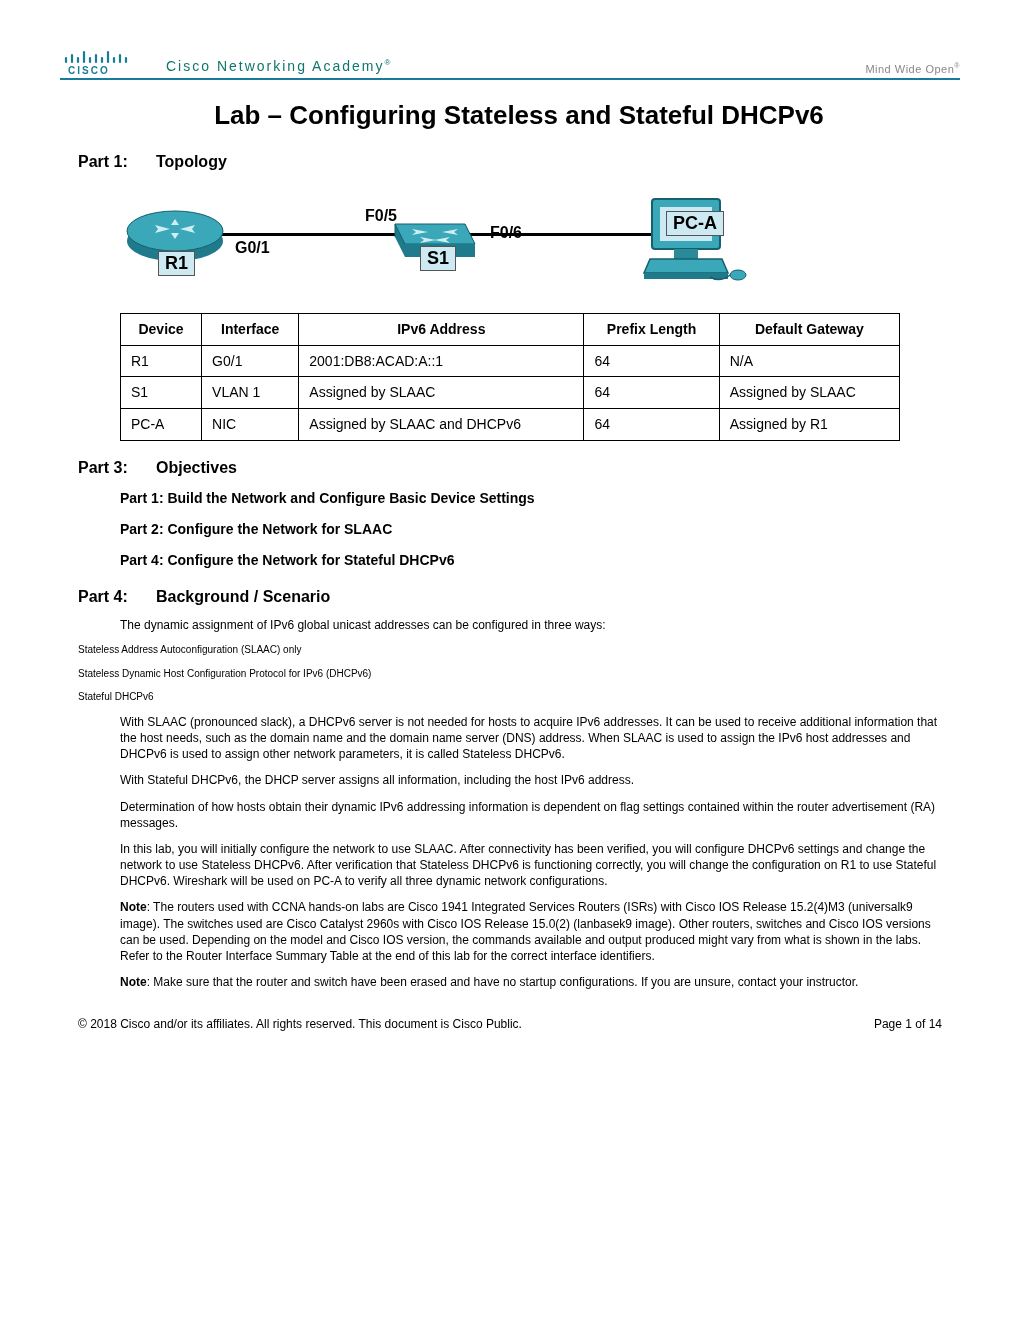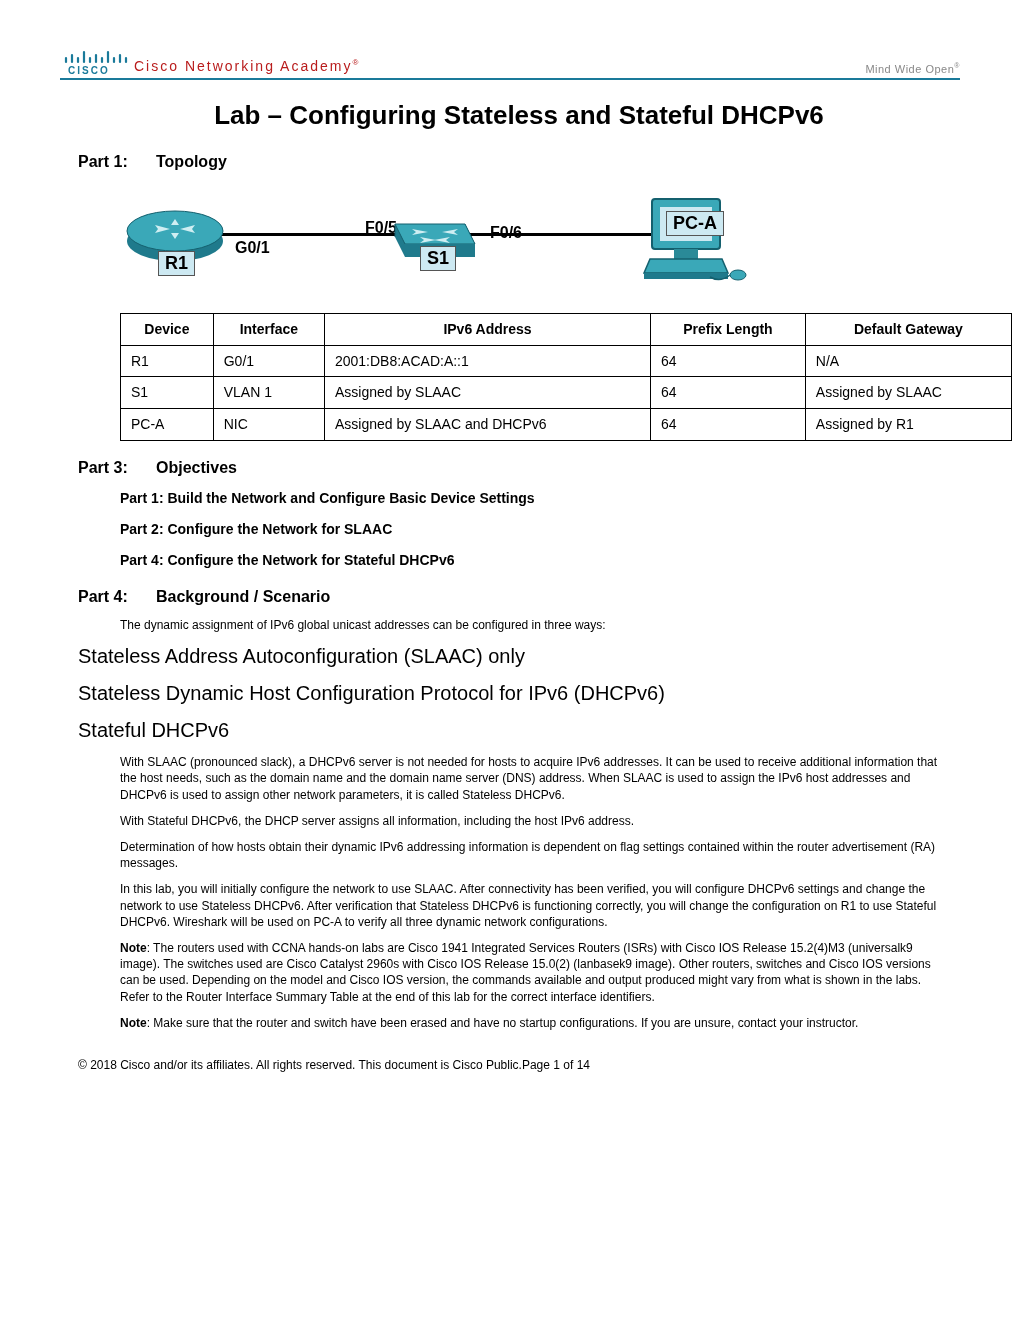--- a/index.html
+++ b/index.html
@@ -19,30 +19,30 @@
     display: flex;
     align-items: flex-end;
     justify-content: space-between;
     border-bottom: 2px solid #1a7a9a;
     padding-bottom: 2px;
     margin-bottom: 18px;
   }
   .cisco-logo-block {
     display: flex;
     align-items: flex-end;
-    gap: 4px;
+    gap: 36px;
   }
   .cisco-logo {
     width: 70px;
     height: 26px;
   }
   .academy-text {
     font-size: 14px;
     letter-spacing: 2px;
-    color: #b91c1c;
+    color: #0f766e;
     font-weight: 400;
     text-align: center;
   }
   .academy-text sup { font-size: 8px; vertical-align: super; }
   .mind-wide {
     font-size: 11px;
     color: #888;
     letter-spacing: 0.5px;
   }
   h1.title {
@@ -83,21 +83,21 @@
     background:#cde9f2;
     border:1px solid #555;
     font-weight:bold;
     font-size:18px;
     padding:0 6px;
     line-height:1.3;
   }
   table.addr {
     border-collapse: collapse;
     margin: 6px 0 0 60px;
-    width: 892px;
+    width: 780px;
   }
   table.addr th, table.addr td {
     border: 1px solid #000;
     padding: 6px 10px;
     font-size: 14px;
     text-align: left;
   }
   table.addr th {
     font-weight: bold;
     text-align: center;
@@ -108,26 +108,26 @@
     font-size: 14px;
     margin: 4px 0 12px 60px;
   }
   .body-p {
     margin: 4px 0 10px 60px;
     font-size: 12px;
     max-width: 820px;
   }
   .body-p-flush {
     margin: 4px 0 10px 18px;
-    font-size: 20px;
+    font-size: 10px;
     max-width: 860px;
   }
   .footer {
     display:flex;
-    justify-content:flex-start;
+    justify-content:space-between;
     font-size:12px;
     margin: 26px 18px 0 18px;
   }
   strong.inline { font-weight: bold; }
 </style>
 </head>
 <body>
 
 <div class="page">
 
@@ -173,21 +173,21 @@
         <polygon points="35,22 50,26 35,30 38,26"></polygon>
         <polygon points="75,22 60,26 75,30 72,26"></polygon>
         <polygon points="55,16 59,22 51,22"></polygon>
         <polygon points="55,36 51,30 59,30"></polygon>
       </g>
     </svg>
     <div class="device-label-box" style="left:38px; top:58px;">R1</div>
 
     <div class="topo-label" style="left:115px; top:44px;">G0/1</div>
 
-    <div class="topo-label" style="left:245px; top:24px;">F0/5</div>
+    <div class="topo-label" style="left:245px; top:12px;">F0/5</div>
 
     <svg class="device-switch" style="left:270px; top:16px;" width="90" height="55">
       <polygon points="5,15 75,15 85,35 15,35" fill="#1f7a8c"></polygon>
       <polygon points="5,15 75,15 85,35 85,48 15,48 5,28" fill="#1f7a8c"></polygon>
       <polygon points="5,15 75,15 85,35 15,35" fill="#3aa8b8" stroke="#14606e" stroke-width="1"></polygon>
       <rect x="15" y="35" width="70" height="13" fill="#1f7a8c"></rect>
       <line x1="5" y1="15" x2="5" y2="28" stroke="#14606e"></line>
       <g fill="#cfeef2">
         <polygon points="22,20 38,23 22,26 26,23"></polygon>
         <polygon points="68,20 52,23 68,26 64,23"></polygon>

